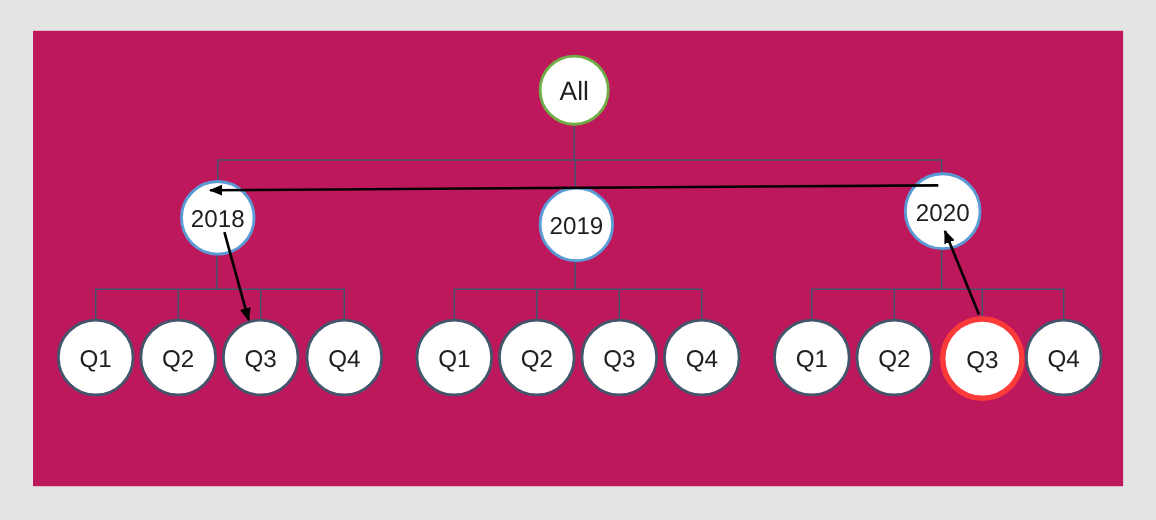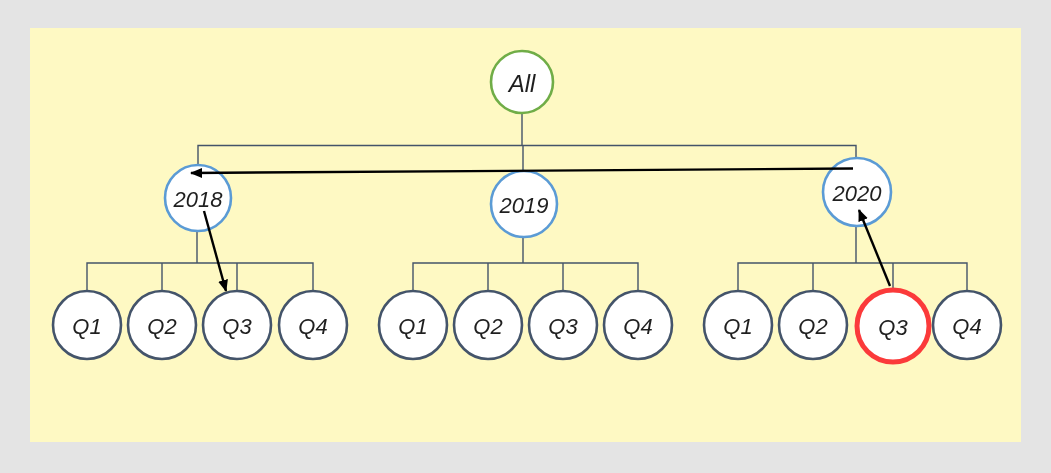--- a/index.html
+++ b/index.html
@@ -10,22 +10,21 @@
     background: #e4e4e4;
     font-family: "Liberation Sans", sans-serif;
     overflow: hidden;
   }
   .slide-card {
     position: absolute;
     left: 30px;
     top: 28px;
     width: 991px;
     height: 414px;
-    background: #fef9c3;
-    font-style: italic;
+    background: #be185d;
   }
   svg { display: block; }
   .node-label {
     font-family: "Liberation Sans", sans-serif;
     font-size: 22px;
     fill: #1f1f1f;
     text-anchor: middle;
     dominant-baseline: central;
   }
   .root-label { font-size: 24px; }

